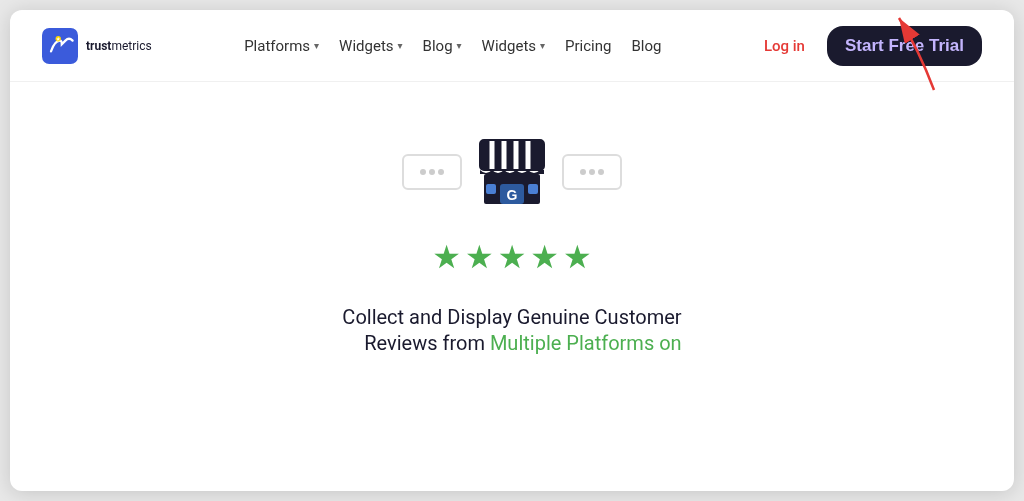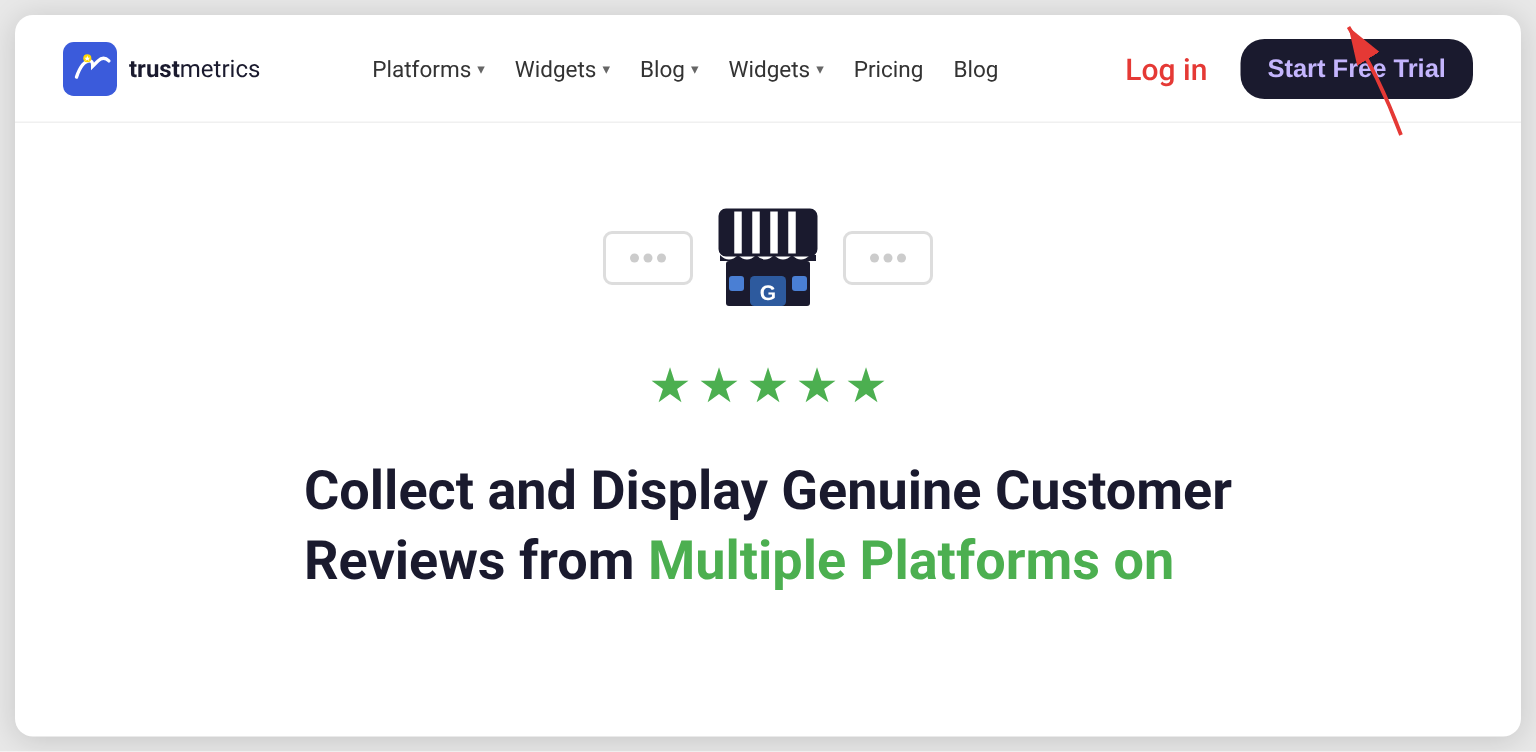--- a/index.html
+++ b/index.html
@@ -33,21 +33,21 @@
       display: flex;
       align-items: center;
       gap: 8px;
       text-decoration: none;
     }
     .logo-icon {
       width: 36px;
       height: 36px;
     }
     .logo-text {
-      font-size: 16px;
+      font-size: 12px;
       color: #1a1a2e;
     }
     .logo-text span {
       font-weight: 700;
     }
     .nav-links {
       display: flex;
       align-items: center;
       gap: 0;
       list-style: none;
@@ -68,21 +68,21 @@
       color: #666;
     }
     .nav-actions {
       display: flex;
       align-items: center;
       gap: 12px;
     }
     .login-link {
       text-decoration: none;
       color: #e53935;
-      font-size: 20px;
+      font-size: 15px;
       font-weight: 500;
       padding: 6px 10px;
     }
     .cta-btn {
       background: #1a1a2e;
       color: #c4b5fd;
       border: none;
       border-radius: 16px;
       padding: 10px 18px;
       font-size: 17px;
@@ -147,23 +147,23 @@
       display: flex;
       gap: 4px;
       margin-bottom: 28px;
     }
     .star {
       font-size: 32px;
       color: #4CAF50;
     }
     
     .headline {
-      text-align: left;
-      font-size: 36px;
-      font-weight: 700;
+      text-align: right;
+      font-size: 20px;
+      font-weight: 400;
       color: #1a1a2e;
       line-height: 1.3;
       max-width: 720px;
     }
     .headline .green {
       color: #4CAF50;
       margin-top: 48px;
     }
     
     .arrow-annotation {

